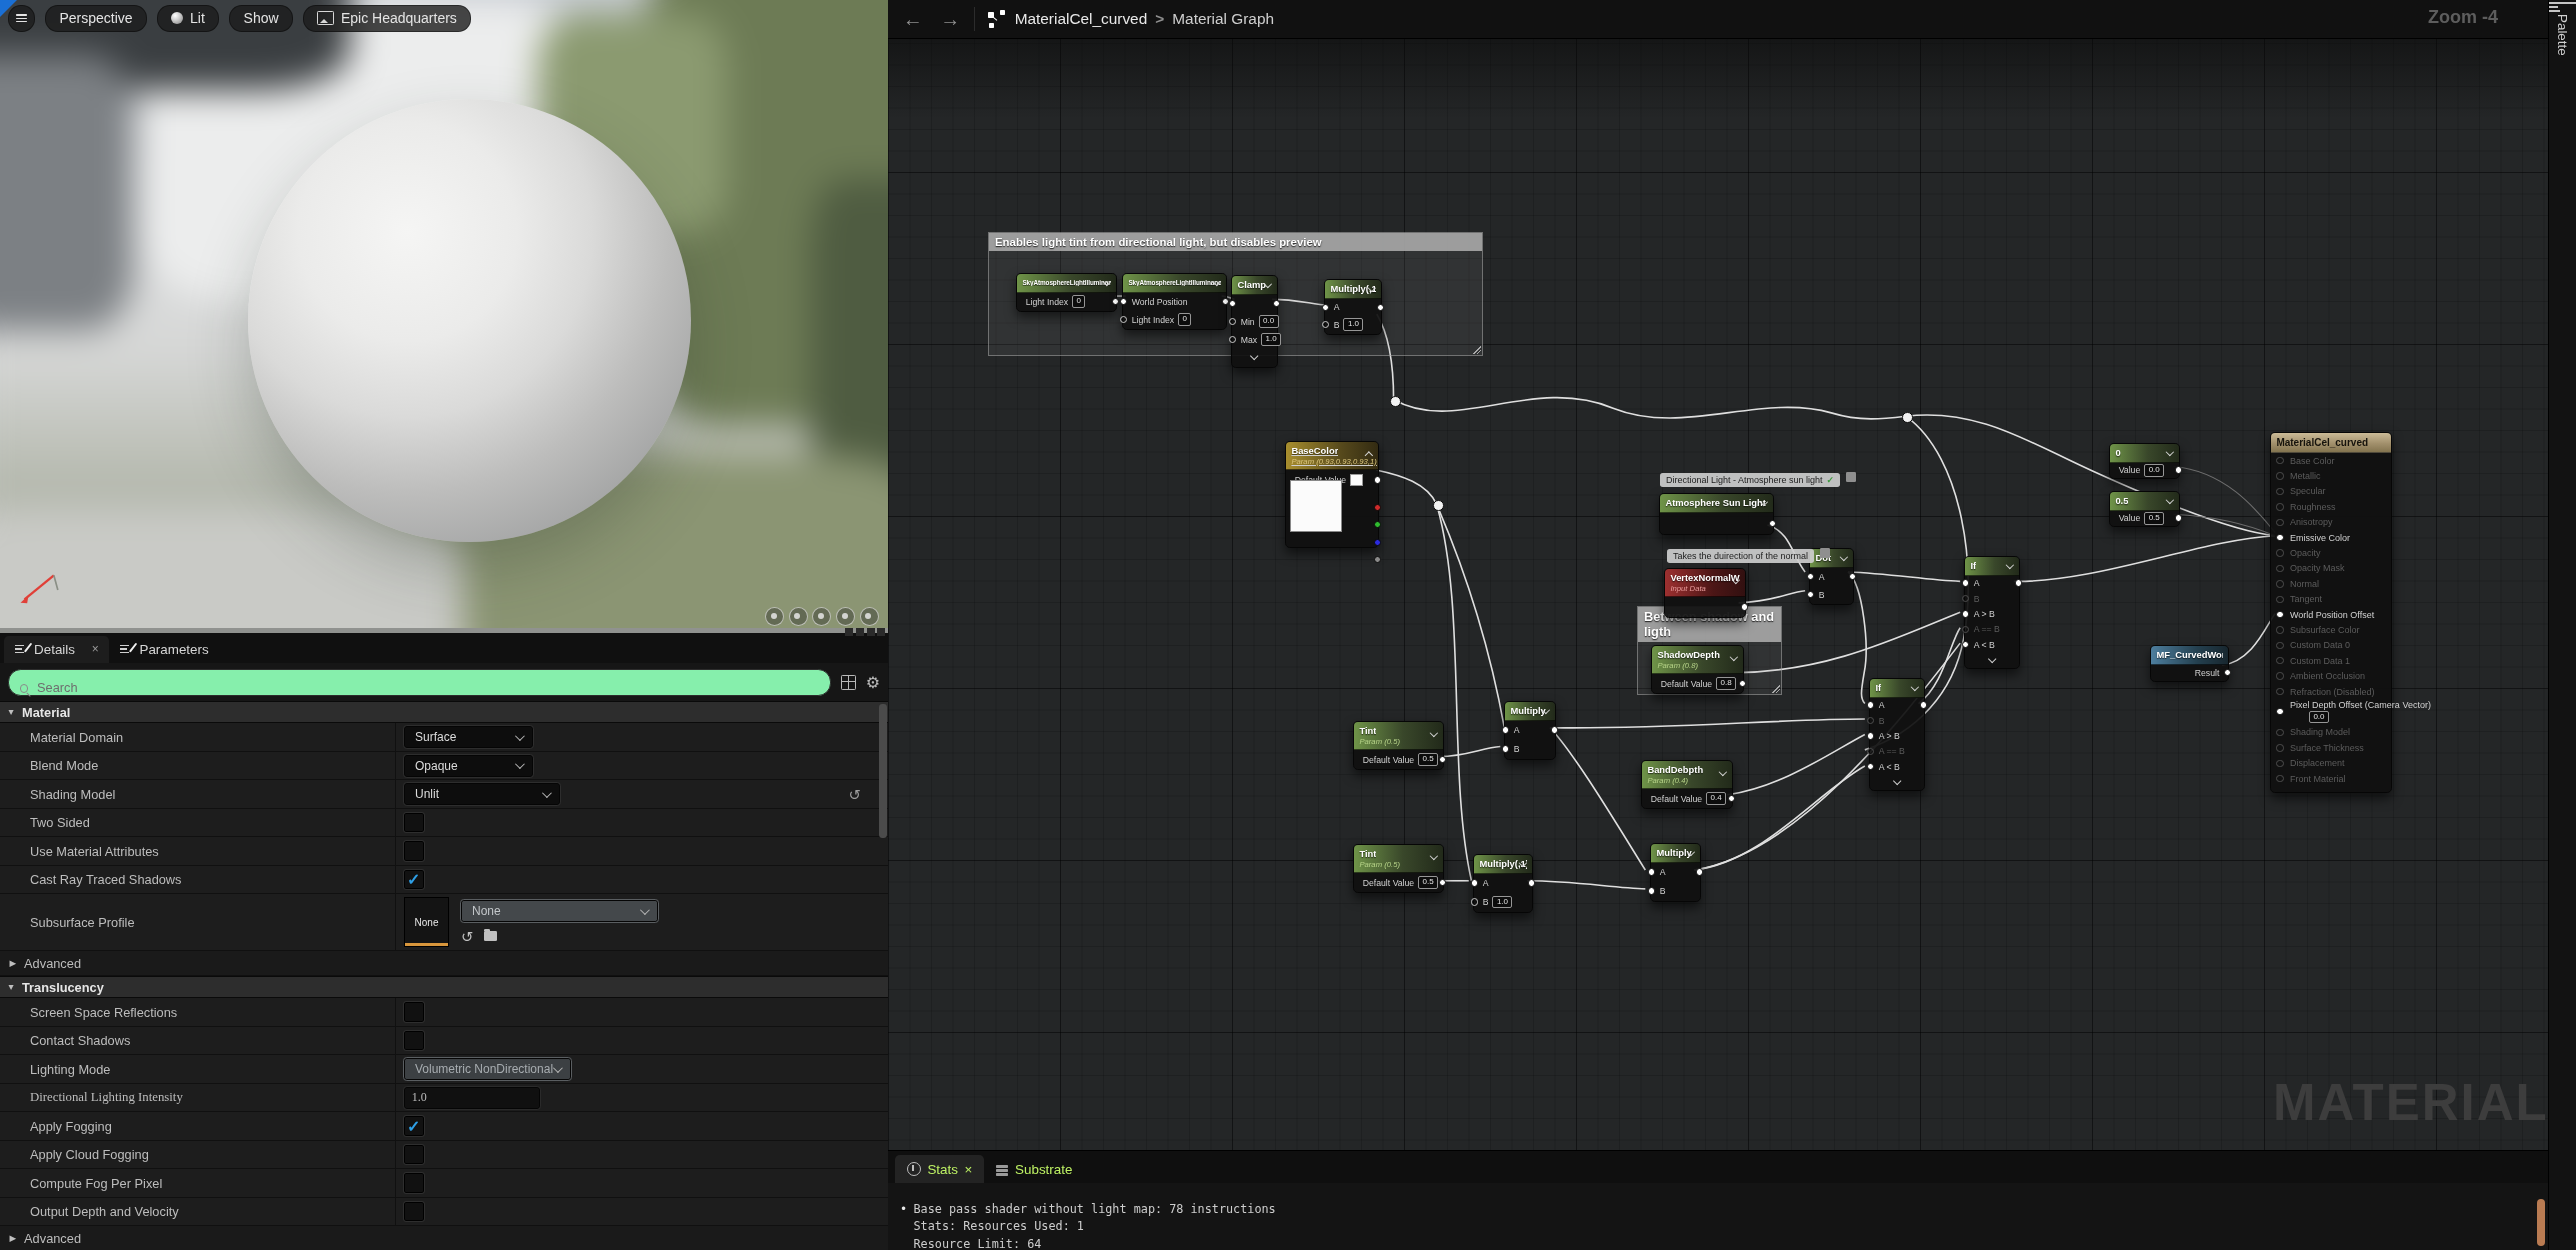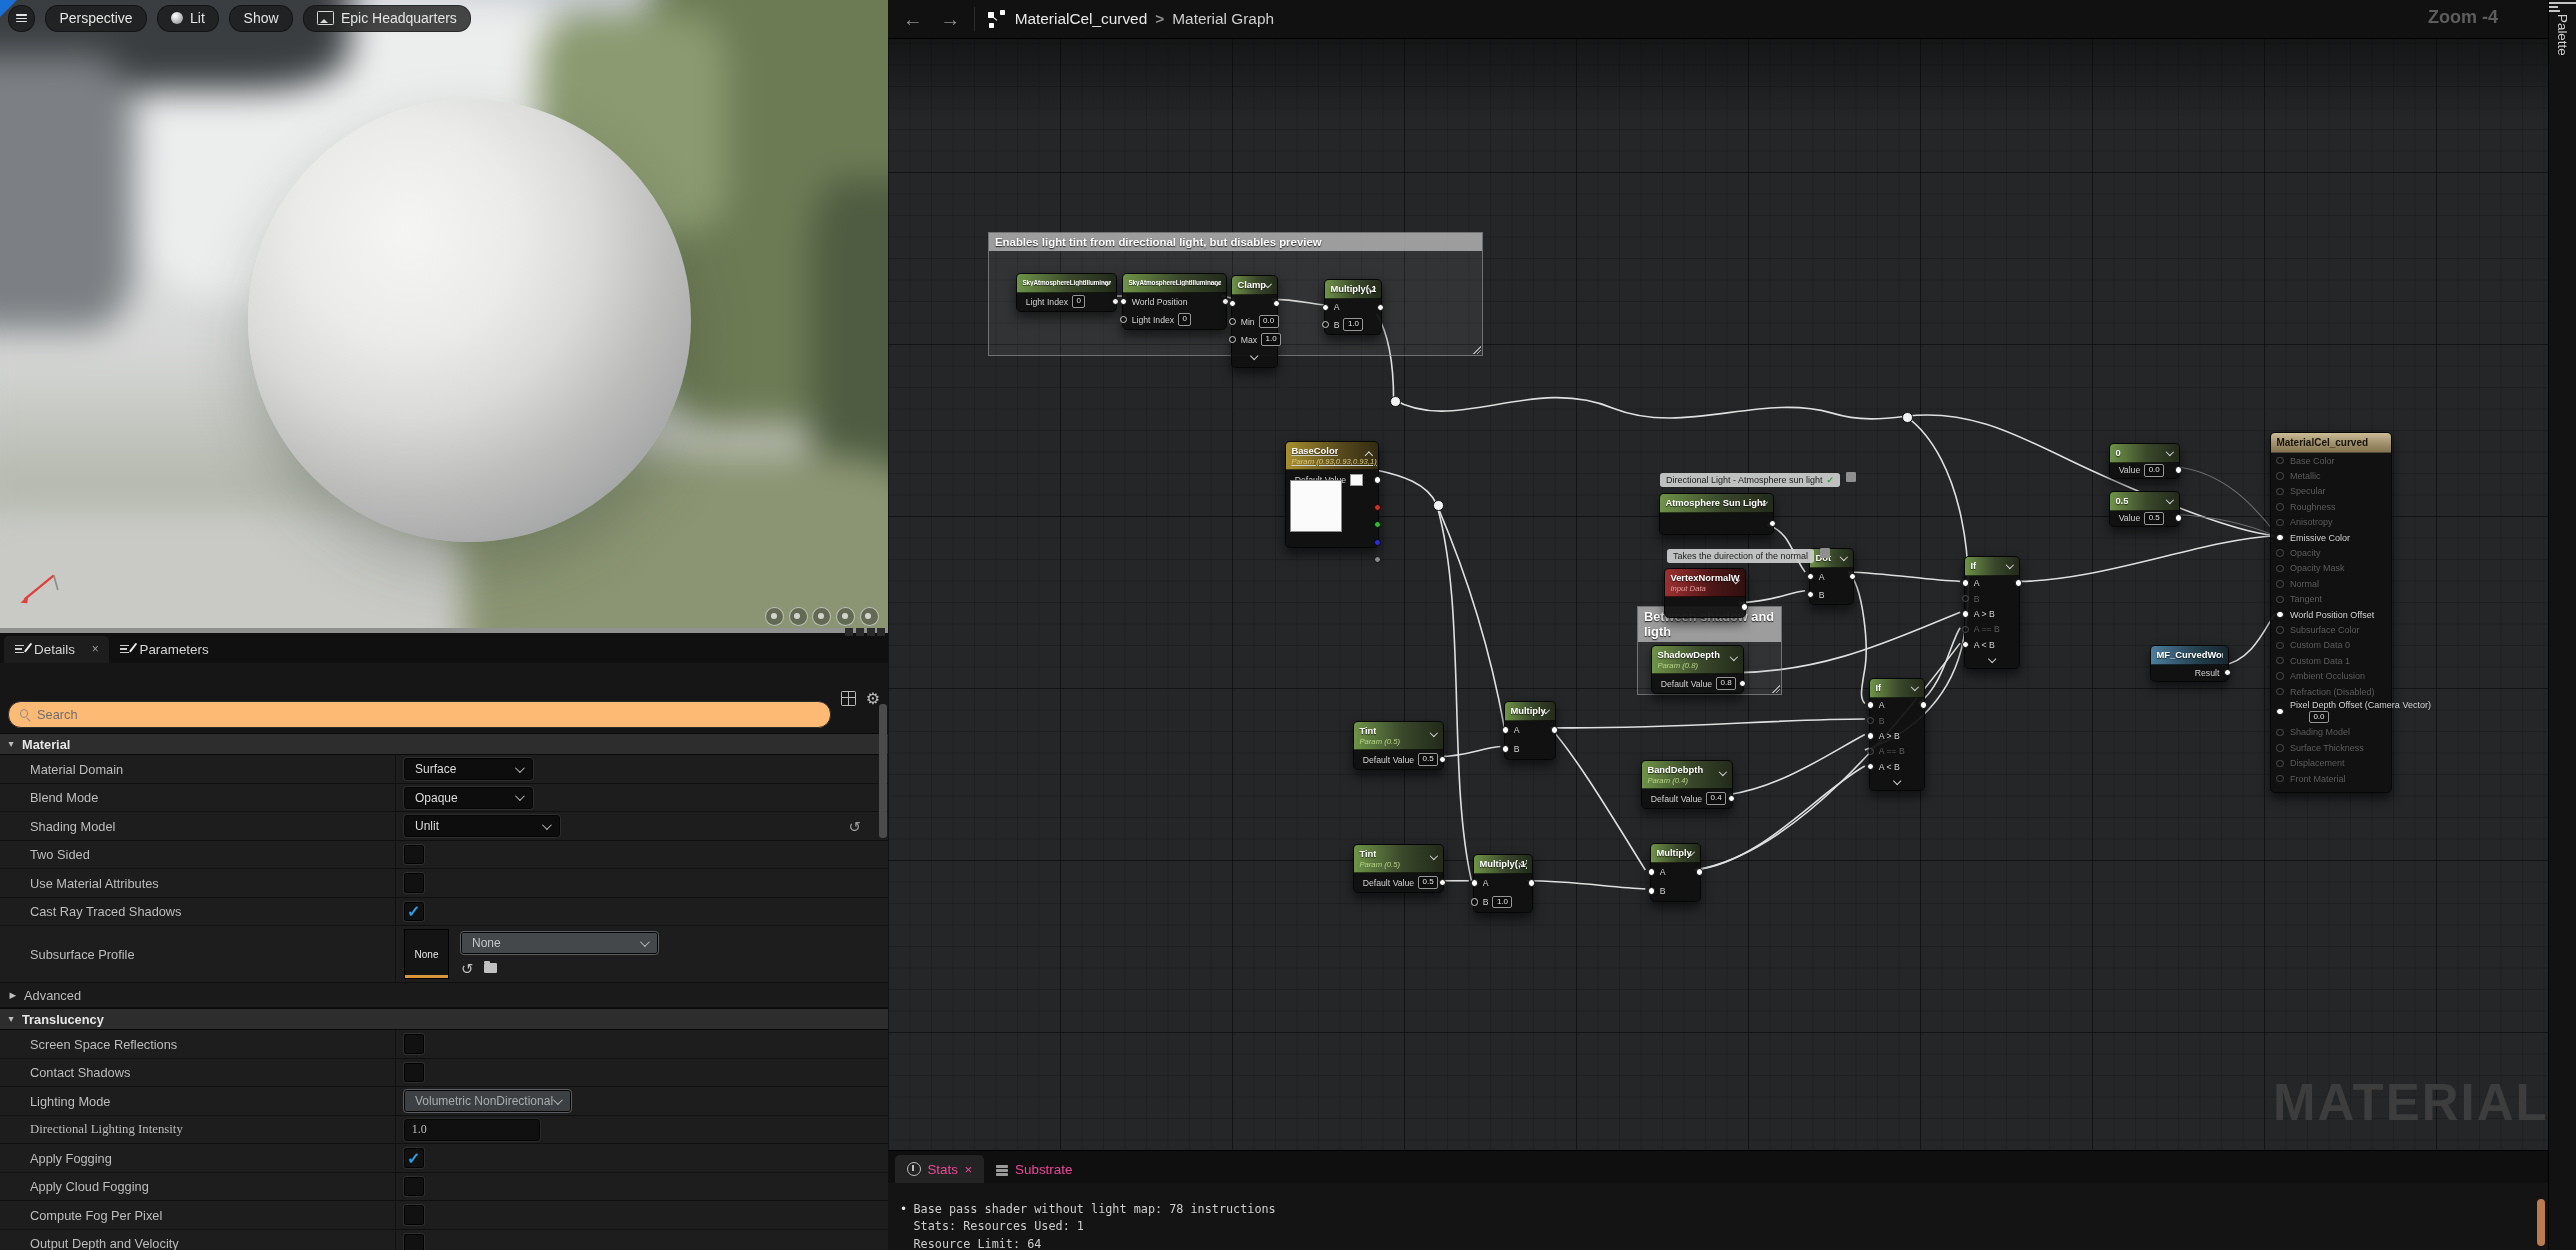--- a/index.html
+++ b/index.html
@@ -32,21 +32,21 @@
   #splitter .sq{position:absolute;top:0.7px;width:8px;height:8px;background:#2a2a2a;}
   #dtabs{display:flex;height:29.5px;background:#101010;align-items:flex-end;padding-left:4px;}
   .dtab{display:flex;align-items:center;gap:6px;padding:0 10.7px;height:27px;font-size:13.4px;color:#d6d6d6;border-radius:4.7px 4.7px 0 0;}
   .dtab.active{background:#1d1d1d;}
   .dtab .tclose{color:#9a9a9a;font-size:12px;margin-left:10.7px;}
   .penicon{position:relative;width:13.4px;height:13.4px;display:inline-block;}
   .penicon i{position:absolute;left:0;height:1.3px;background:#cfcfcf;}
   .penicon i:nth-child(1){top:2.7px;width:9.4px;} .penicon i:nth-child(2){top:6px;width:7.4px;} .penicon i:nth-child(3){top:9.4px;width:9.4px;}
   .penicon b{position:absolute;right:-0.7px;top:-0.7px;width:2px;height:11.4px;background:#efefef;transform:rotate(38deg);border-radius:1.3px;}
   #searchrow{display:flex;align-items:center;gap:9.4px;padding:6px 8px 5.4px 8px;}
-  #searchbox{flex:1;height:25.5px;background:#fdba74;border:0.7px solid #2c2c2c;border-radius:12.8px;display:flex;align-items:center;padding:0 10.7px;gap:6.7px;color:#6e6e6e;font-size:12.8px;margin-top:32px;}
+  #searchbox{flex:1;height:25.5px;background:#86efac;border:0.7px solid #2c2c2c;border-radius:12.8px;display:flex;align-items:flex-end;padding:0 10.7px;gap:6.7px;color:#6e6e6e;font-size:12.8px;}
   .mag{position:relative;width:10.7px;height:10.7px;display:inline-block;}
   .mag i{position:absolute;left:0;top:0;width:6.7px;height:6.7px;border:1.3px solid #8a8a8a;border-radius:50%;}
   .mag b{position:absolute;right:0;bottom:-0.7px;width:4.7px;height:1.3px;background:#8a8a8a;transform:rotate(45deg);}
   .gridico{width:13.4px;height:13.4px;border:1.3px solid #b9b9b9;border-radius:1.3px;
            background:linear-gradient(#b9b9b9,#b9b9b9) 0 5.4px/13.4px 1.3px no-repeat, linear-gradient(#b9b9b9,#b9b9b9) 6px 0/1.3px 13.4px no-repeat;}
   .gearico{color:#b9b9b9;font-size:16px;line-height:13.4px;}
   .sect{height:20px;background:#2d2d2d;display:flex;align-items:center;gap:6.7px;padding:0 6.7px;color:#e6e6e6;font-size:12.8px;font-weight:bold;border-top:0.7px solid #0a0a0a;border-bottom:0.7px solid #0a0a0a;}
   .tri{color:#bfbfbf;font-size:8.7px;}
   .drow{display:flex;border-bottom:0.7px solid #101010;background:#1d1d1d;}
   .dlabel{width:365px;padding-left:30px;display:flex;align-items:center;font-size:12.8px;color:#bdbdbd;}
@@ -89,21 +89,21 @@
   #watermark{position:absolute;left:1385px;top:1073px;font-size:51px;font-weight:bold;letter-spacing:2px;color:#3d3d3d;z-index:1;}
   
   #palette{position:absolute;right:0;top:0;width:27px;height:1250px;background:#121212;border-left:0.7px solid #000;z-index:40;}
   #palette .pico{margin:8px auto 5.4px auto;width:13.4px;}
   #palette .pico i{display:block;height:2px;background:#c5c5c5;margin:2px 0;}
   #palette .pico i:nth-child(2){width:9.4px;} #palette .pico i:nth-child(3){width:11.4px;}
   #palette .ptxt{writing-mode:vertical-rl;color:#cfcfcf;font-size:13.4px;margin-left:6px;}
   
   #stats{position:absolute;left:0;top:1150px;width:1661px;height:101px;background:#141414;border-top:0.7px solid #000;z-index:20;}
   #stabs{display:flex;align-items:flex-end;height:32px;background:#0f0f0f;padding-left:6.7px;}
-  .stab{display:flex;align-items:center;gap:6.7px;height:28px;padding:0 12px;color:#ec4899;font-size:13.4px;border-radius:4.7px 4.7px 0 0;}
+  .stab{display:flex;align-items:center;gap:6.7px;height:28px;padding:0 12px;color:#bef264;font-size:13.4px;border-radius:4.7px 4.7px 0 0;}
   .stab.active{background:#232323;}
   .statico{width:12px;height:12px;border:1.3px solid #bdbdbd;border-radius:50%;position:relative;display:inline-block;}
   .statico:after{content:"";position:absolute;left:4.7px;top:2px;width:1.3px;height:6px;background:#bdbdbd;}
   .subico{width:12px;height:10.7px;display:inline-block;}
   .subico i{display:block;height:2.7px;background:#9a9a9a;margin:1.3px 0;border-radius:0.7px;}
   #statbody{padding:17.5px 0 0 25.5px;font-family:"DejaVu Sans Mono",monospace;font-size:11.8px;color:#cdcdcd;line-height:17.5px;}
   #statbody .bullet{position:relative;}
   #statbody .bullet:before{content:"•";position:absolute;left:-13.4px;color:#e8e8e8;}
   #statbody .ind{padding-left:0px;}
   #sscroll{position:absolute;right:31px;top:1199px;width:8px;height:47px;background:#b97b52;border-radius:4px;z-index:41;}

